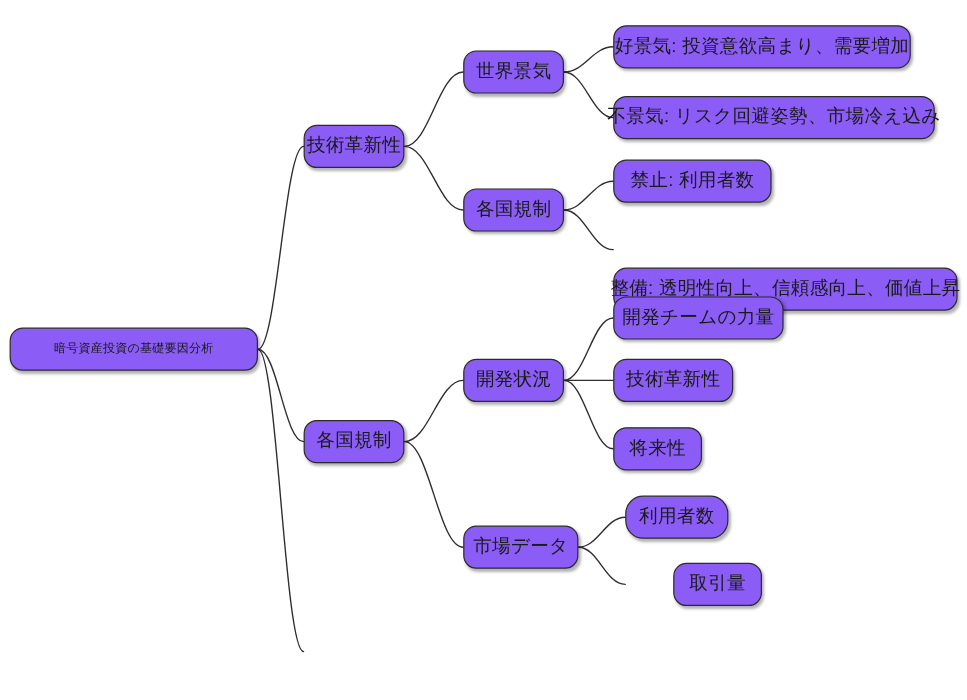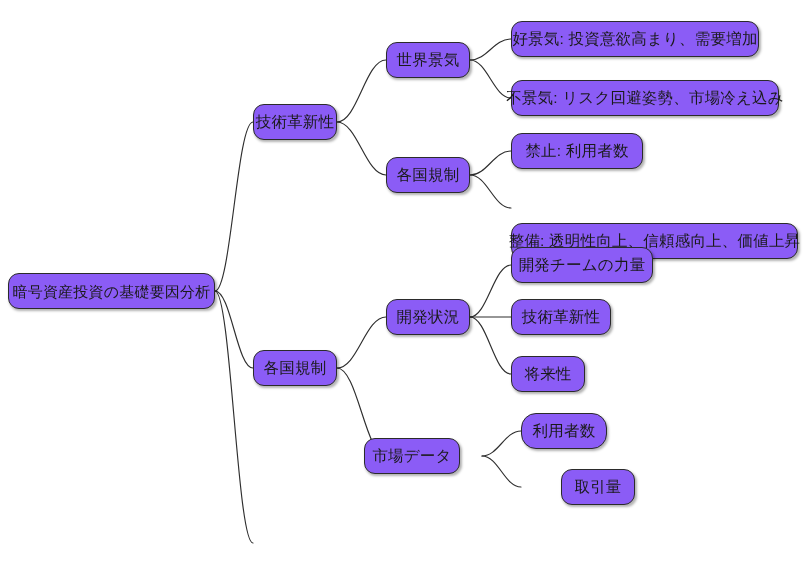--- a/index.html
+++ b/index.html
@@ -42,21 +42,21 @@
     border-radius: 11px;
     color: #1a1a1a;
     white-space: nowrap;
     box-shadow: 1.5px 2px 2.5px rgba(0,0,0,0.30);
     letter-spacing: 0.2px;
   }
   .node-label {
     display: block;
     line-height: 1;
   }
-  .lvl-root   { font-size: 15px; }
+  .lvl-root   { font-size: 10px; font-family: Liberation Serif, serif; }
   .lvl-branch { font-size: 15.5px; }
   .lvl-sub    { font-size: 15.5px; align-items: center; }
   .lvl-leaf   { font-size: 15.5px; }
 </style>
 </head>
 <body>
 
 <div id="mindmap-canvas">
   <svg id="edge-layer" viewBox="0 0 806 583" width="806" height="583" xmlns="http://www.w3.org/2000/svg">
       <path d="M 215 291 C 230.96 291, 237.04 122, 253 122"></path>
@@ -108,21 +108,21 @@
     </div>
     <div class="node lvl-leaf" style="left: 511px; top: 247px; width: 142px; height: 36px; align-items: center;">
       <span class="node-label">開発チームの力量</span>
     </div>
     <div class="node lvl-leaf" style="left: 511px; top: 299px; width: 100px; height: 36px; align-items: center;">
       <span class="node-label">技術革新性</span>
     </div>
     <div class="node lvl-leaf" style="left: 511px; top: 356px; width: 74px; height: 36px;">
       <span class="node-label">将来性</span>
     </div>
-    <div class="node lvl-sub" style="left: 364px; top: 438px; width: 96px; height: 36px;">
+    <div class="node lvl-sub" style="left: 386px; top: 438px; width: 96px; height: 36px;">
       <span class="node-label">市場データ</span>
     </div>
     <div class="node lvl-leaf" style="left: 521px; top: 413px; width: 86px; height: 36px; border-radius: 15px;">
       <span class="node-label">利用者数</span>
     </div>
     <div class="node lvl-leaf" style="left: 521px; top: 469px; width: 74px; height: 36px; margin-left: 40px;">
       <span class="node-label">取引量</span>
     </div>
   </div>
 

